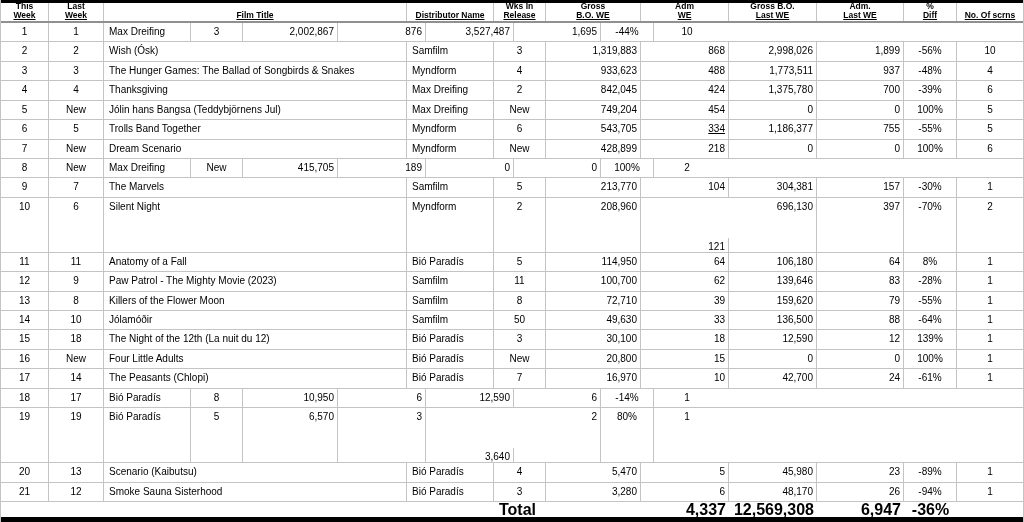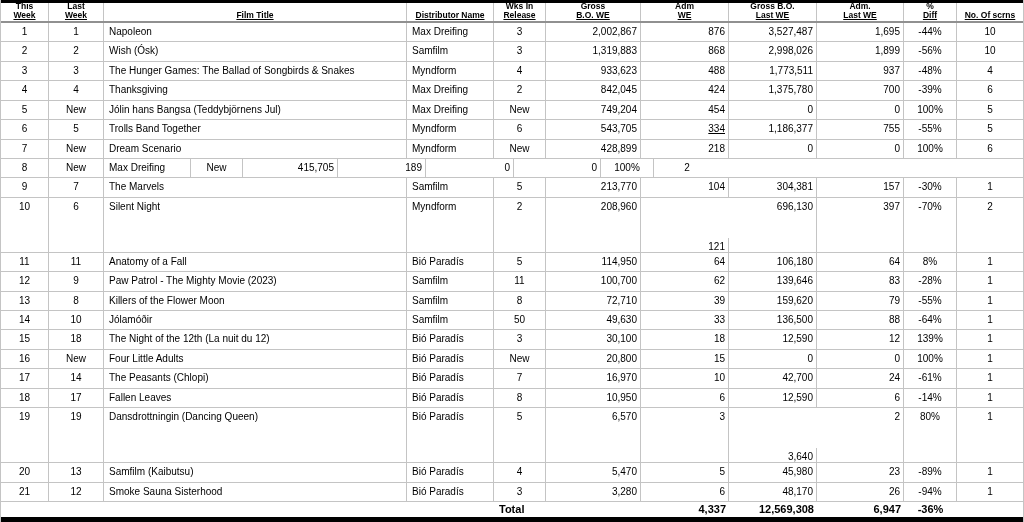--- a/index.html
+++ b/index.html
@@ -34,21 +34,21 @@
     font-size:10px; line-height:11px; padding-top:3px;
     white-space:nowrap; overflow:hidden;
     border-right:1px solid #c4c4c4;
   }
   .cell:last-child { border-right:none; }
   .a-left   { text-align:left;  padding-left:5px;  padding-right:2px; }
   .a-center { text-align:center; }
   .a-right  { text-align:right; padding-right:3px; }
   .total-row {
     display:flex; height:15px; flex:none;
-    font-weight:bold; font-size:11px; line-height:11px;
+    font-weight:bold; font-size:16px; line-height:11px;
   }
   .tcell { flex:none; box-sizing:border-box; padding-top:2px; white-space:nowrap; overflow:hidden; }
 </style>
 </head>
 <body>
 
 <div class="report">
   <div class="top-bar"></div>
   <div class="header-row" id="header-row">
       <div class="hcell" style="width: 48px;">
@@ -90,21 +90,20 @@
         <span class="hline u">Diff</span>
       </div>
       <div class="hcell" style="width: 66px;">
         <span class="hline u">No. Of scrns</span>
       </div>
     </div>
   <div class="tbody" id="table-body">
       <div class="row">
         <div class="cell a-center" style="width: 48px;">1</div>
         <div class="cell a-center" style="width: 55px;">1</div>
-        <div class="cell a-left" style="width: 303px;">Napoleon</div>
         <div class="cell a-left" style="width: 87px;">Max Dreifing</div>
         <div class="cell a-center" style="width: 52px;">3</div>
         <div class="cell a-right" style="width: 95px;">2,002,867</div>
         <div class="cell a-right" style="width: 88px;">876</div>
         <div class="cell a-right" style="width: 88px;">3,527,487</div>
         <div class="cell a-right" style="width: 87px;">1,695</div>
         <div class="cell a-center" style="width: 53px;">-44%</div>
         <div class="cell a-center" style="width: 66px;">10</div>
       </div>
       <div class="row">
@@ -310,47 +309,45 @@
         <div class="cell a-right" style="width: 95px;">16,970</div>
         <div class="cell a-right" style="width: 88px;">10</div>
         <div class="cell a-right" style="width: 88px;">42,700</div>
         <div class="cell a-right" style="width: 87px;">24</div>
         <div class="cell a-center" style="width: 53px;">-61%</div>
         <div class="cell a-center" style="width: 66px;">1</div>
       </div>
       <div class="row">
         <div class="cell a-center" style="width: 48px;">18</div>
         <div class="cell a-center" style="width: 55px;">17</div>
-        <div class="cell a-left" style="width: 303px;">Fallen Leaves</div>
         <div class="cell a-left" style="width: 87px;">Bió Paradís</div>
         <div class="cell a-center" style="width: 52px;">8</div>
         <div class="cell a-right" style="width: 95px;">10,950</div>
         <div class="cell a-right" style="width: 88px;">6</div>
         <div class="cell a-right" style="width: 88px;">12,590</div>
         <div class="cell a-right" style="width: 87px;">6</div>
         <div class="cell a-center" style="width: 53px;">-14%</div>
         <div class="cell a-center" style="width: 66px;">1</div>
       </div>
       <div class="row">
         <div class="cell a-center" style="width: 48px;">19</div>
         <div class="cell a-center" style="width: 55px;">19</div>
-        <div class="cell a-left" style="width: 303px;">Dansdrottningin (Dancing Queen)</div>
         <div class="cell a-left" style="width: 87px;">Bió Paradís</div>
         <div class="cell a-center" style="width: 52px;">5</div>
         <div class="cell a-right" style="width: 95px;">6,570</div>
         <div class="cell a-right" style="width: 88px;">3</div>
         <div class="cell a-right" style="width: 88px; margin-top: 40px;">3,640</div>
         <div class="cell a-right" style="width: 87px;">2</div>
         <div class="cell a-center" style="width: 53px;">80%</div>
         <div class="cell a-center" style="width: 66px;">1</div>
       </div>
       <div class="row">
         <div class="cell a-center" style="width: 48px;">20</div>
         <div class="cell a-center" style="width: 55px;">13</div>
-        <div class="cell a-left" style="width: 303px;">Samfilm (Kaibutsu)</div>
+        <div class="cell a-left" style="width: 303px;">Scenario (Kaibutsu)</div>
         <div class="cell a-left" style="width: 87px;">Bió Paradís</div>
         <div class="cell a-center" style="width: 52px;">4</div>
         <div class="cell a-right" style="width: 95px;">5,470</div>
         <div class="cell a-right" style="width: 88px;">5</div>
         <div class="cell a-right" style="width: 88px;">45,980</div>
         <div class="cell a-right" style="width: 87px;">23</div>
         <div class="cell a-center" style="width: 53px;">-89%</div>
         <div class="cell a-center" style="width: 66px;">1</div>
       </div>
       <div class="row">

